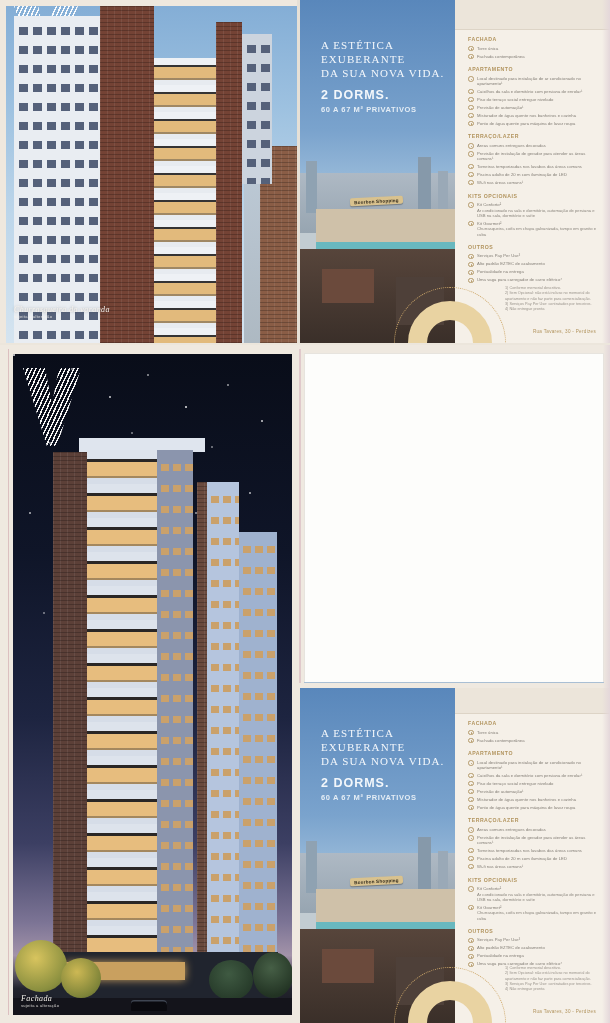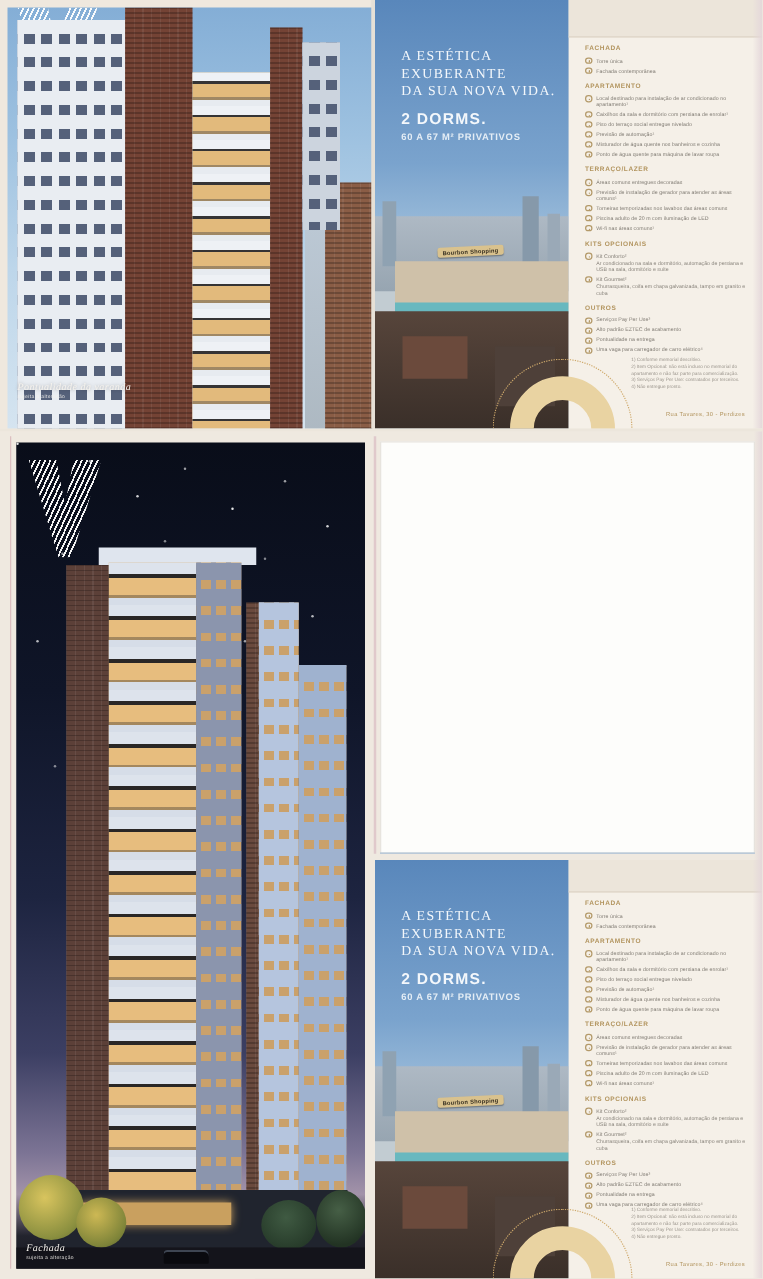--- a/index.html
+++ b/index.html
@@ -128,21 +128,21 @@
         <div class="abs" style="left:238px; top:175px; width:54px; height:162px; background:linear-gradient(180deg,#bcc7d2,#a9b4bd); opacity:.9;"></div>
         <div class="abs brick" style="left:254px; top:140px; width:38px; height:197px; --wall:#8a5d46; background-color:#8a5d46;"></div>
 
         <div class="abs win-grid" style="left:8px; top:10px; width:86px; height:327px; --wall:#e9edf2;"></div>
         <div class="abs brick" style="left:94px; top:0; width:54px; height:337px;"></div>
         <div class="abs balc" style="left:148px; top:52px; width:62px; height:285px;"></div>
         <div class="abs brick" style="left:210px; top:16px; width:26px; height:321px;"></div>
         <div class="abs win-grid" style="left:236px; top:28px; width:30px; height:150px; --wall:#ccd4de;"></div>
 
         <div class="abs caption" style="left:8px; top:299px;">
-          <div class="cap-title">Pontualidade da varanda</div>
+          <div class="cap-title">Churrasqueira da varanda</div>
           <div class="cap-sub">sujeita a alteração</div>
         </div>
       </div>
     </div>
 
     <div class="gutter1"></div>
 
     <div class="right-page" style="top:0; height:343px;">
       <div class="photo">
         <div class="headline">

